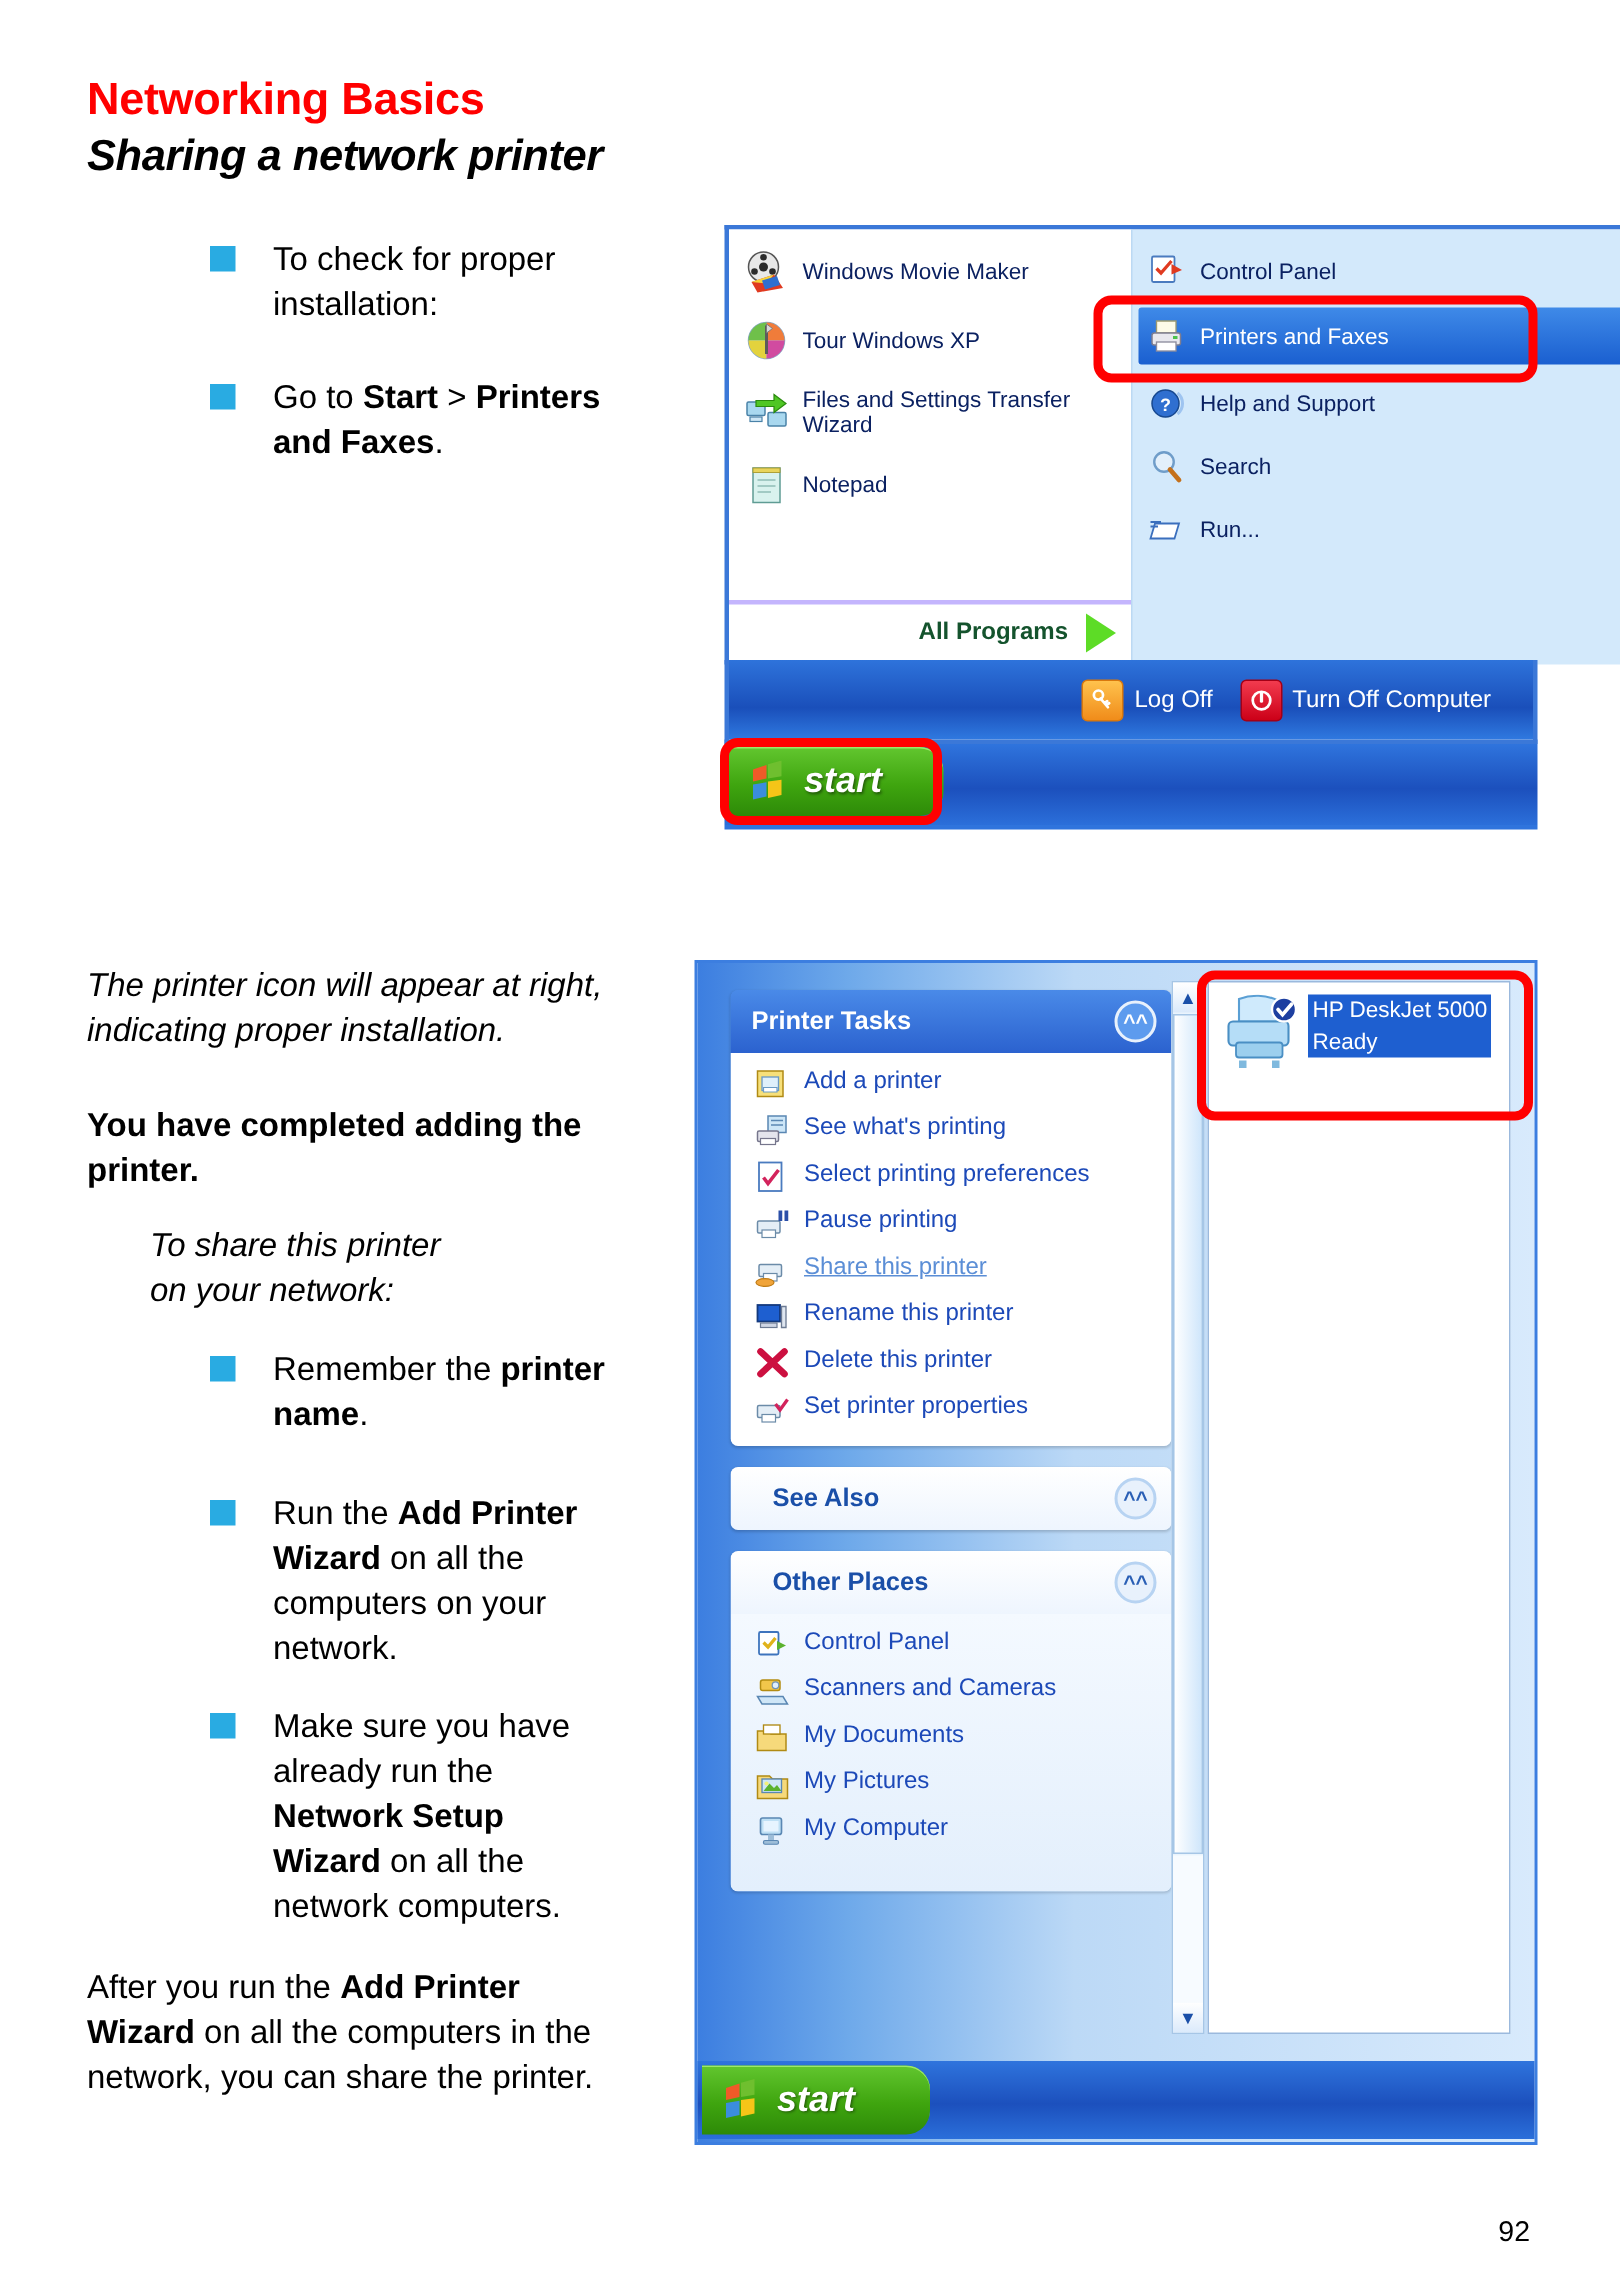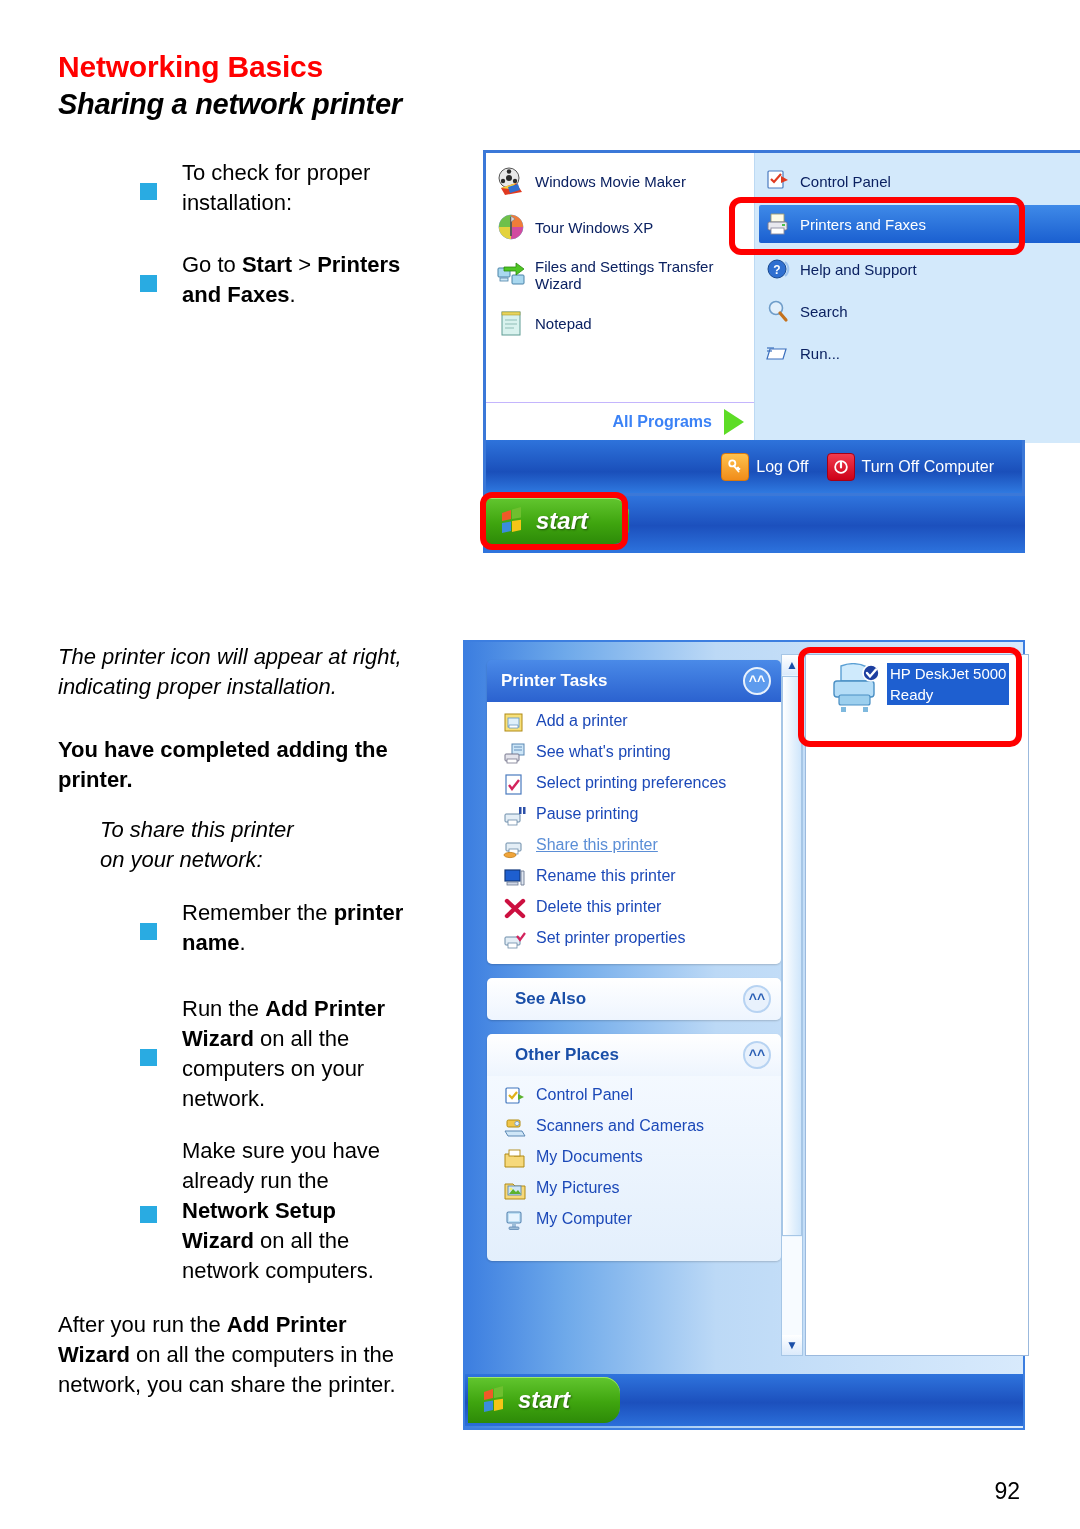--- a/index.html
+++ b/index.html
@@ -20,39 +20,39 @@
     font-size: 30px; font-weight: bold; color: #ff0000;
     letter-spacing: -0.2px;
   }
   #page-subtitle {
     position: absolute; left: 58px; top: 88px;
     font-size: 29px; font-weight: bold; font-style: italic; color: #000;
     letter-spacing: -0.3px;
   }
 
   
-  .bullet-row { position: absolute; display: flex; align-items: center; }
+  .bullet-row { position: absolute; display: flex; }
   .bullet-sq {
     width: 17px; height: 17px; background: #29abe2;
     flex: 0 0 17px; margin-top: 6px;
   }
   .bullet-text {
     margin-left: 25px; font-size: 22px; line-height: 30px;
     max-width: 270px;
   }
   .b { font-weight: bold; }
 
   .para { position: absolute; font-size: 22px; line-height: 30px; }
   .ital { font-style: italic; }
   .bold { font-weight: bold; }
 
   
   #page-number {
     position: absolute; right: 60px; top: 1478px;
-    font-size: 23px;
+    font-size: 19px;
   }
 
   
   #startmenu-shot {
     position: absolute; left: 483px; top: 150px;
     width: 542px; height: 400px;
   }
   .xp-menu-body {
     position: absolute; left: 0; top: 0; width: 614px; height: 293px;
     border: 3px solid #3b78d8;
@@ -83,24 +83,24 @@
     color: #ffffff;
   }
   .ico {
     width: 30px; height: 30px; flex: 0 0 30px;
     margin-right: 9px; position: relative;
   }
   .ico.sm { width: 26px; height: 26px; flex-basis: 26px; }
 
   .xp-allprog {
     position: absolute; left: 0; bottom: 0; width: 100%;
-    border-top: 1px solid #c4b5fd;
+    border-top: 3px solid #c4b5fd;
     display: flex; align-items: center; justify-content: flex-end;
     padding: 6px 10px 8px 0; box-sizing: border-box;
-    font-size: 16px; font-weight: bold; color: #3b82f6;
+    font-size: 16px; font-weight: bold; color: #14532d;
   }
   .tri-green {
     width: 0; height: 0; margin-left: 12px;
     border-top: 13px solid transparent;
     border-bottom: 13px solid transparent;
     border-left: 20px solid #5ddc26;
   }
 
   .xp-bluebar {
     position: absolute; left: 0; top: 290px; width: 542px; height: 56px;
@@ -187,24 +187,23 @@
   .panel-body.tint { background: linear-gradient(to bottom,#f4f9ff,#e3effc); }
   .task-row {
     display: flex; align-items: flex-start; margin-bottom: 7px;
     font-size: 16px; color: #1c49b8; line-height: 19px;
   }
   .task-row .ico { width: 24px; height: 24px; flex-basis: 24px; margin-right: 9px; margin-top:0;}
   .task-row.link-active .lbl { text-decoration: underline; color:#5b8ed6; }
 
   .exp-content {
     position: absolute; left: 340px; top: 12px;
-    width: 224px; bottom: 72px;
+    width: 202px; bottom: 72px;
     background: #ffffff; border: 1px solid #9bb9dd;
     box-sizing: border-box;
-    padding-left: 15px;
   }
   .printer-item {
     display: flex; align-items: flex-start; padding: 8px 6px 6px 8px;
   }
   .printer-label {
     background: #1e5fd0; color: #ffffff; font-size: 15px;
     line-height: 19px; padding: 1px 3px; max-width: 118px; word-break: break-all;
   }
   .scrollbar {
     position: absolute; left: 316px; top: 12px; width: 22px; bottom: 72px;

